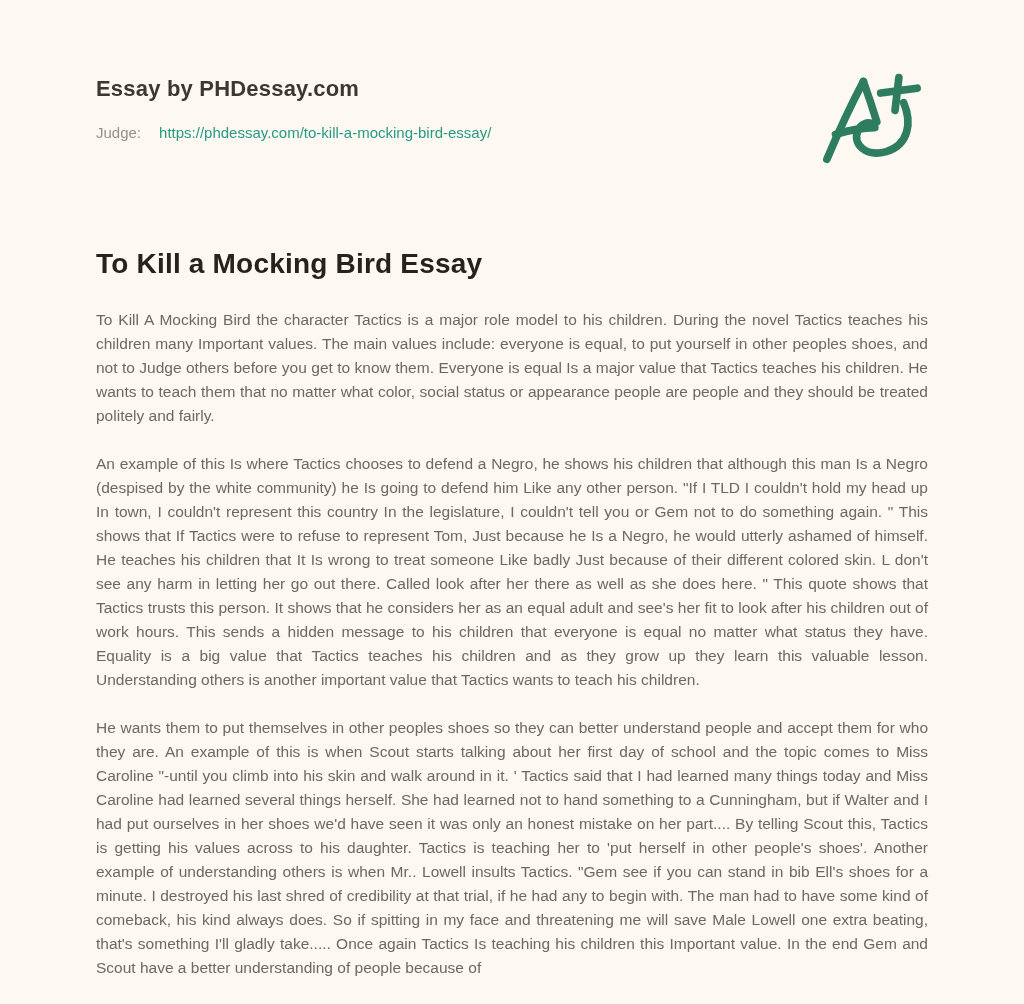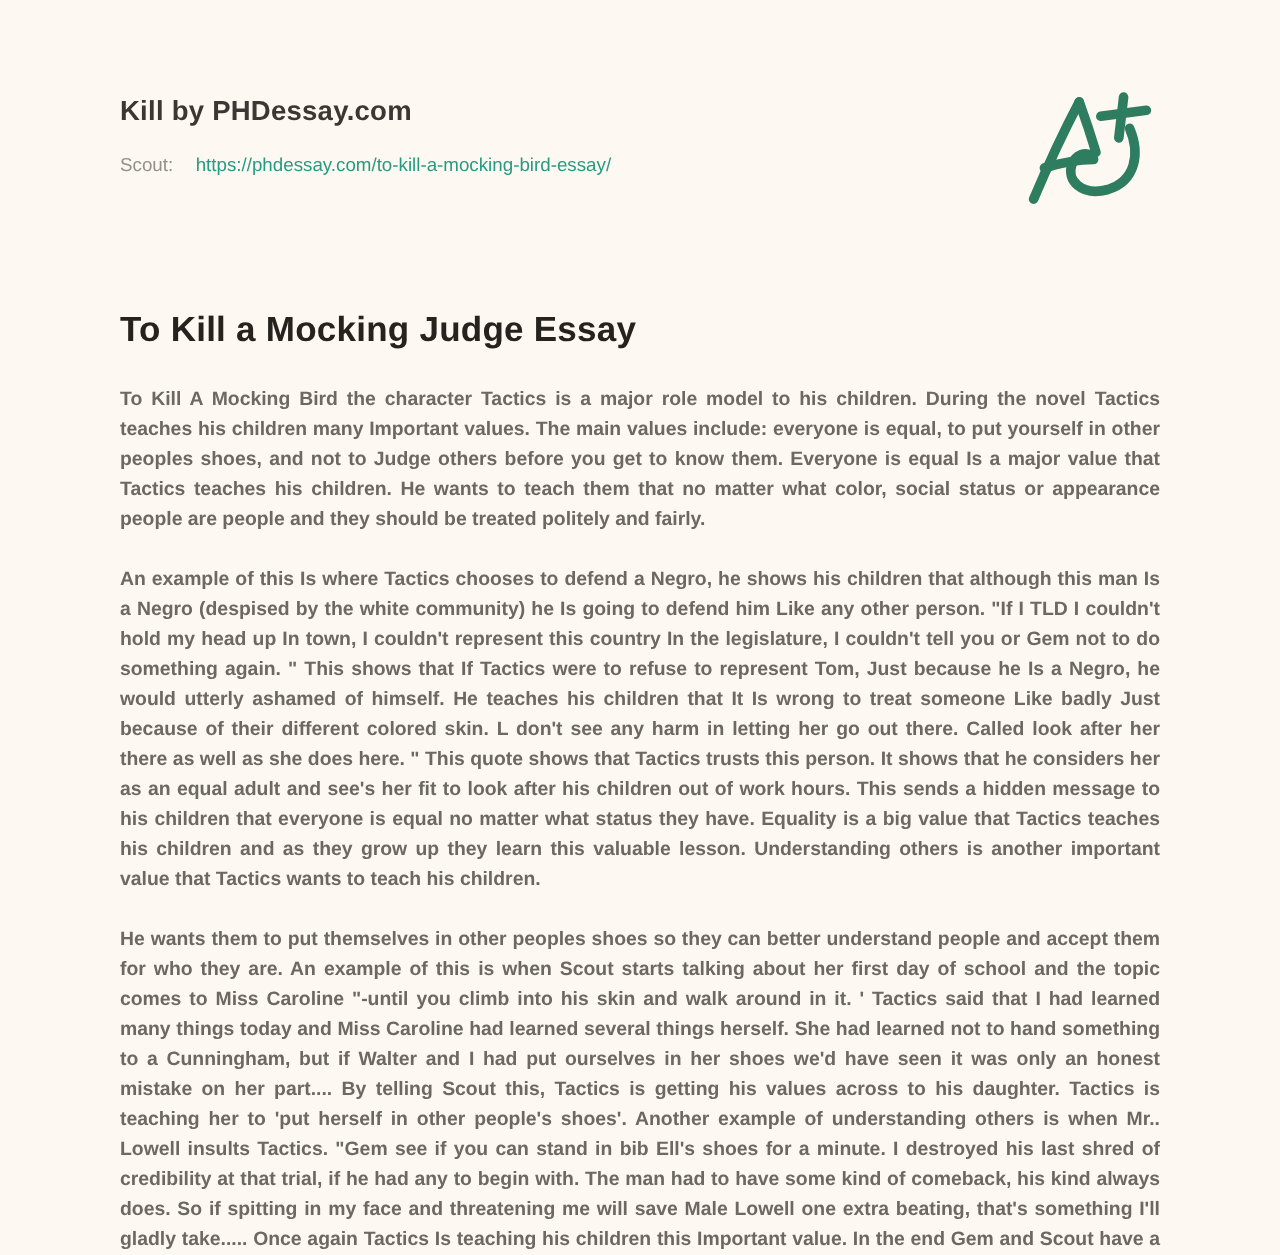--- a/index.html
+++ b/index.html
@@ -50,34 +50,33 @@
     color: #26221e;
     letter-spacing: 0.2px;
   }
   .essay-body { margin-top: 28px; }
   .essay-body p {
     font-size: 15.5px;
     line-height: 24px;
     color: #6c6862;
     text-align: justify;
     margin-bottom: 24px;
-    font-weight: bold;
   }
   .essay-body p:last-child { margin-bottom: 0; }
 </style>
 </head>
 <body>
 
 <div class="page">
 
   <div class="header-row">
     <div class="header-left">
-      <div class="site-title">Kill by PHDessay.com</div>
+      <div class="site-title">Essay by PHDessay.com</div>
       <div class="source-line">
-        <span>Scout:</span><a class="source-link">https://phdessay.com/to-kill-a-mocking-bird-essay/</a>
+        <span>Judge:</span><a class="source-link">https://phdessay.com/to-kill-a-mocking-bird-essay/</a>
       </div>
     </div>
 
     <svg class="logo" viewBox="0 0 110 100" aria-hidden="true">
       <g fill="none" stroke="#2e7d60" stroke-width="8" stroke-linecap="round">
 
         <path d="M8 93 Q 27 48 46 12"></path>
 
         <path d="M46 12 Q 54 34 60 54"></path>
 
@@ -85,21 +84,21 @@
 
         <path d="M88 34 C 97 55 93 78 70 85 C 48 91 35 77 40 64 C 43 56 51 53 57 57"></path>
 
         <path d="M83 8 L 79 42"></path>
 
         <path d="M64 24 L 102 19"></path>
       </g>
     </svg>
   </div>
 
-  <h1 class="essay-title">To Kill a Mocking Judge Essay</h1>
+  <h1 class="essay-title">To Kill a Mocking Bird Essay</h1>
 
   <div class="essay-body">
     <p>To Kill A Mocking Bird the character Tactics is a major role model to his children. During the novel Tactics teaches his children many Important values. The main values include: everyone is equal, to put yourself in other peoples shoes, and not to Judge others before you get to know them. Everyone is equal Is a major value that Tactics teaches his children. He wants to teach them that no matter what color, social status or appearance people are people and they should be treated politely and fairly.</p>
     <p>An example of this Is where Tactics chooses to defend a Negro, he shows his children that although this man Is a Negro (despised by the white community) he Is going to defend him Like any other person. "If I TLD I couldn't hold my head up In town, I couldn't represent this country In the legislature, I couldn't tell you or Gem not to do something again. " This shows that If Tactics were to refuse to represent Tom, Just because he Is a Negro, he would utterly ashamed of himself. He teaches his children that It Is wrong to treat someone Like badly Just because of their different colored skin. L don't see any harm in letting her go out there. Called look after her there as well as she does here. " This quote shows that Tactics trusts this person. It shows that he considers her as an equal adult and see's her fit to look after his children out of work hours. This sends a hidden message to his children that everyone is equal no matter what status they have. Equality is a big value that Tactics teaches his children and as they grow up they learn this valuable lesson. Understanding others is another important value that Tactics wants to teach his children.</p>
     <p>He wants them to put themselves in other peoples shoes so they can better understand people and accept them for who they are. An example of this is when Scout starts talking about her first day of school and the topic comes to Miss Caroline "-until you climb into his skin and walk around in it. ' Tactics said that I had learned many things today and Miss Caroline had learned several things herself. She had learned not to hand something to a Cunningham, but if Walter and I had put ourselves in her shoes we'd have seen it was only an honest mistake on her part.... By telling Scout this, Tactics is getting his values across to his daughter. Tactics is teaching her to 'put herself in other people's shoes'. Another example of understanding others is when Mr.. Lowell insults Tactics. "Gem see if you can stand in bib Ell's shoes for a minute. I destroyed his last shred of credibility at that trial, if he had any to begin with. The man had to have some kind of comeback, his kind always does. So if spitting in my face and threatening me will save Male Lowell one extra beating, that's something I'll gladly take..... Once again Tactics Is teaching his children this Important value. In the end Gem and Scout have a better understanding of people because of</p>
   </div>
 
 </div>
 
 </body></html>

